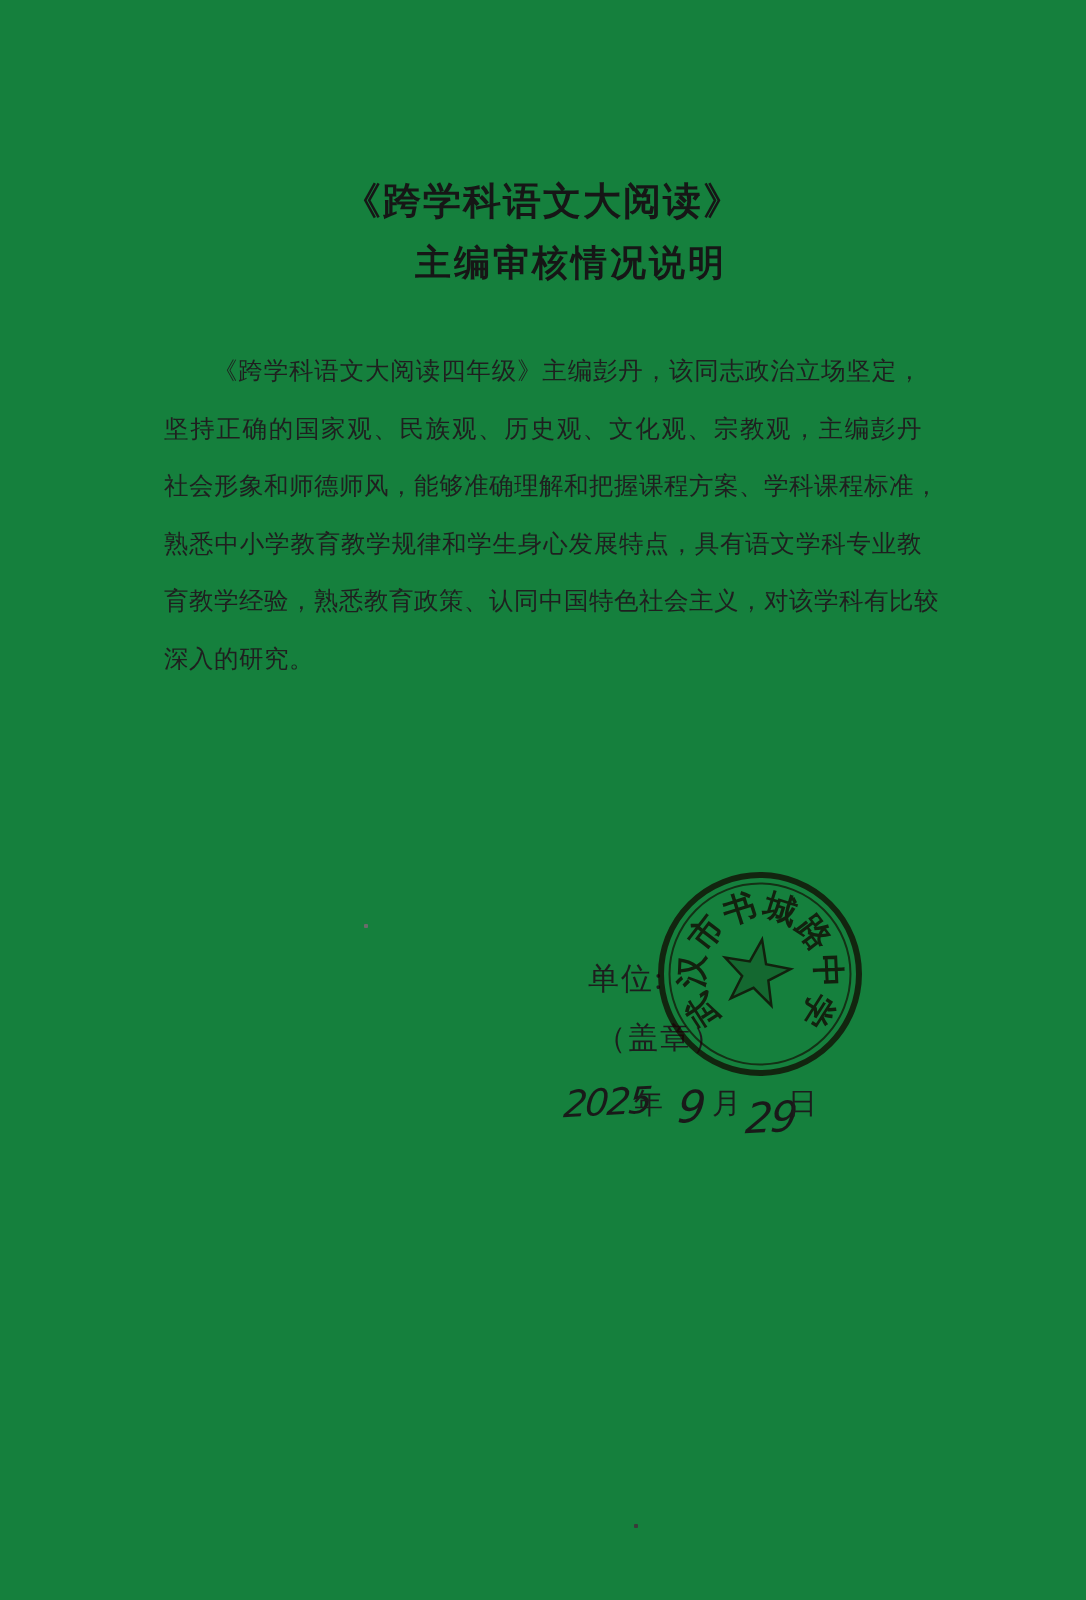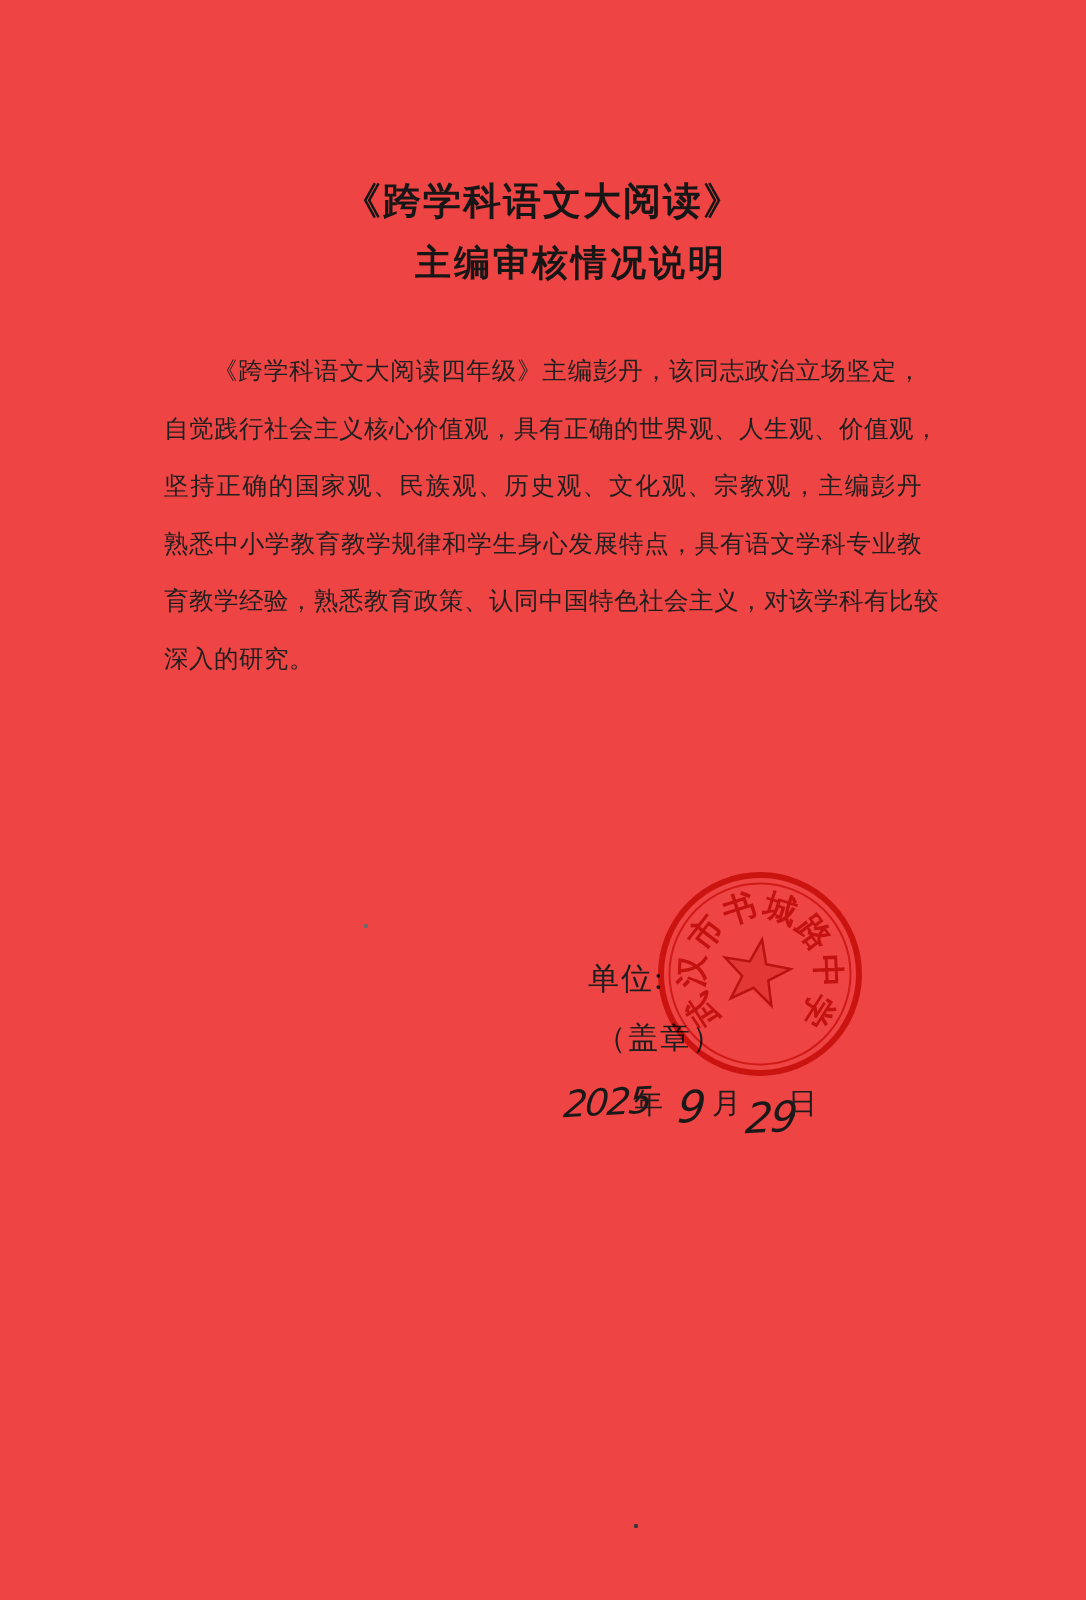--- a/index.html
+++ b/index.html
@@ -1,19 +1,19 @@
 <!DOCTYPE html>
 <html><head>
 <meta charset="utf-8">
 <style>
   html,body{margin:0;padding:0;background:#ffffff;}
   .page{
     position:relative;
     width:1086px;height:1600px;
-    background:#ef4444;
+    background:#15803d;
     overflow:hidden;
     font-family:"Liberation Serif","DejaVu Serif",serif;
     color:#1d1d1d;
   }
   .title{
     position:absolute;left:0;width:1086px;
     text-align:center;font-weight:bold;color:#161616;
   }
   .title-1{top:176px;font-size:38px;letter-spacing:2px;}
   .title-2{top:239px;font-size:36px;letter-spacing:3px;padding-left:28px;}
@@ -68,22 +68,22 @@
 </head>
 <body>
 
 <div class="page">
 
   <div class="title title-1">《跨学科语文大阅读》</div>
   <div class="title title-2">主编审核情况说明</div>
 
   <div class="body-text">
     <div class="body-line first">《跨学科语文大阅读四年级》主编彭丹，该同志政治立场坚定，</div>
-    <div class="body-line">自觉践行社会主义核心价值观，具有正确的世界观、人生观、价值观，</div>
     <div class="body-line">坚持正确的国家观、民族观、历史观、文化观、宗教观，主编彭丹</div>
+    <div class="body-line">社会形象和师德师风，能够准确理解和把握课程方案、学科课程标准，</div>
     <div class="body-line">熟悉中小学教育教学规律和学生身心发展特点，具有语文学科专业教</div>
     <div class="body-line">育教学经验，熟悉教育政策、认同中国特色社会主义，对该学科有比较</div>
     <div class="body-line last">深入的研究。</div>
   </div>
 
   <div class="sig-label unit-label">单位:</div>
   <div class="sig-label seal-note">（盖章）</div>
 
   <div class="date-row">
     <span class="date-piece hand d-year">2025</span>

